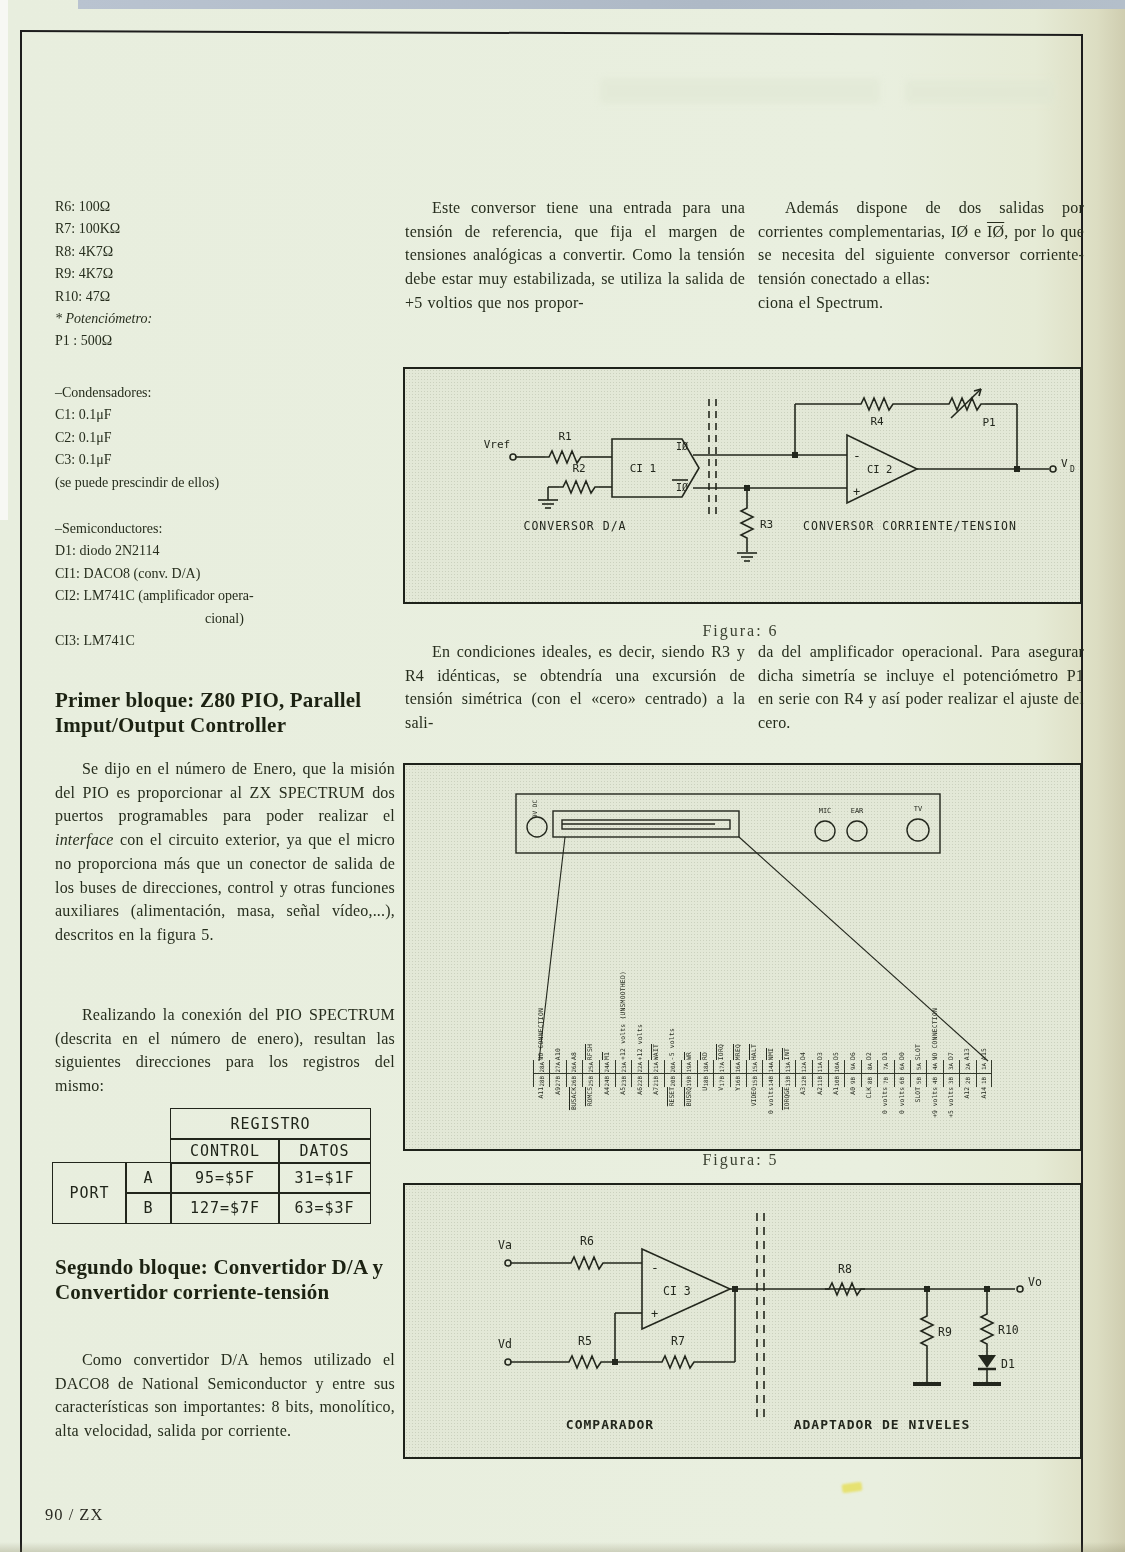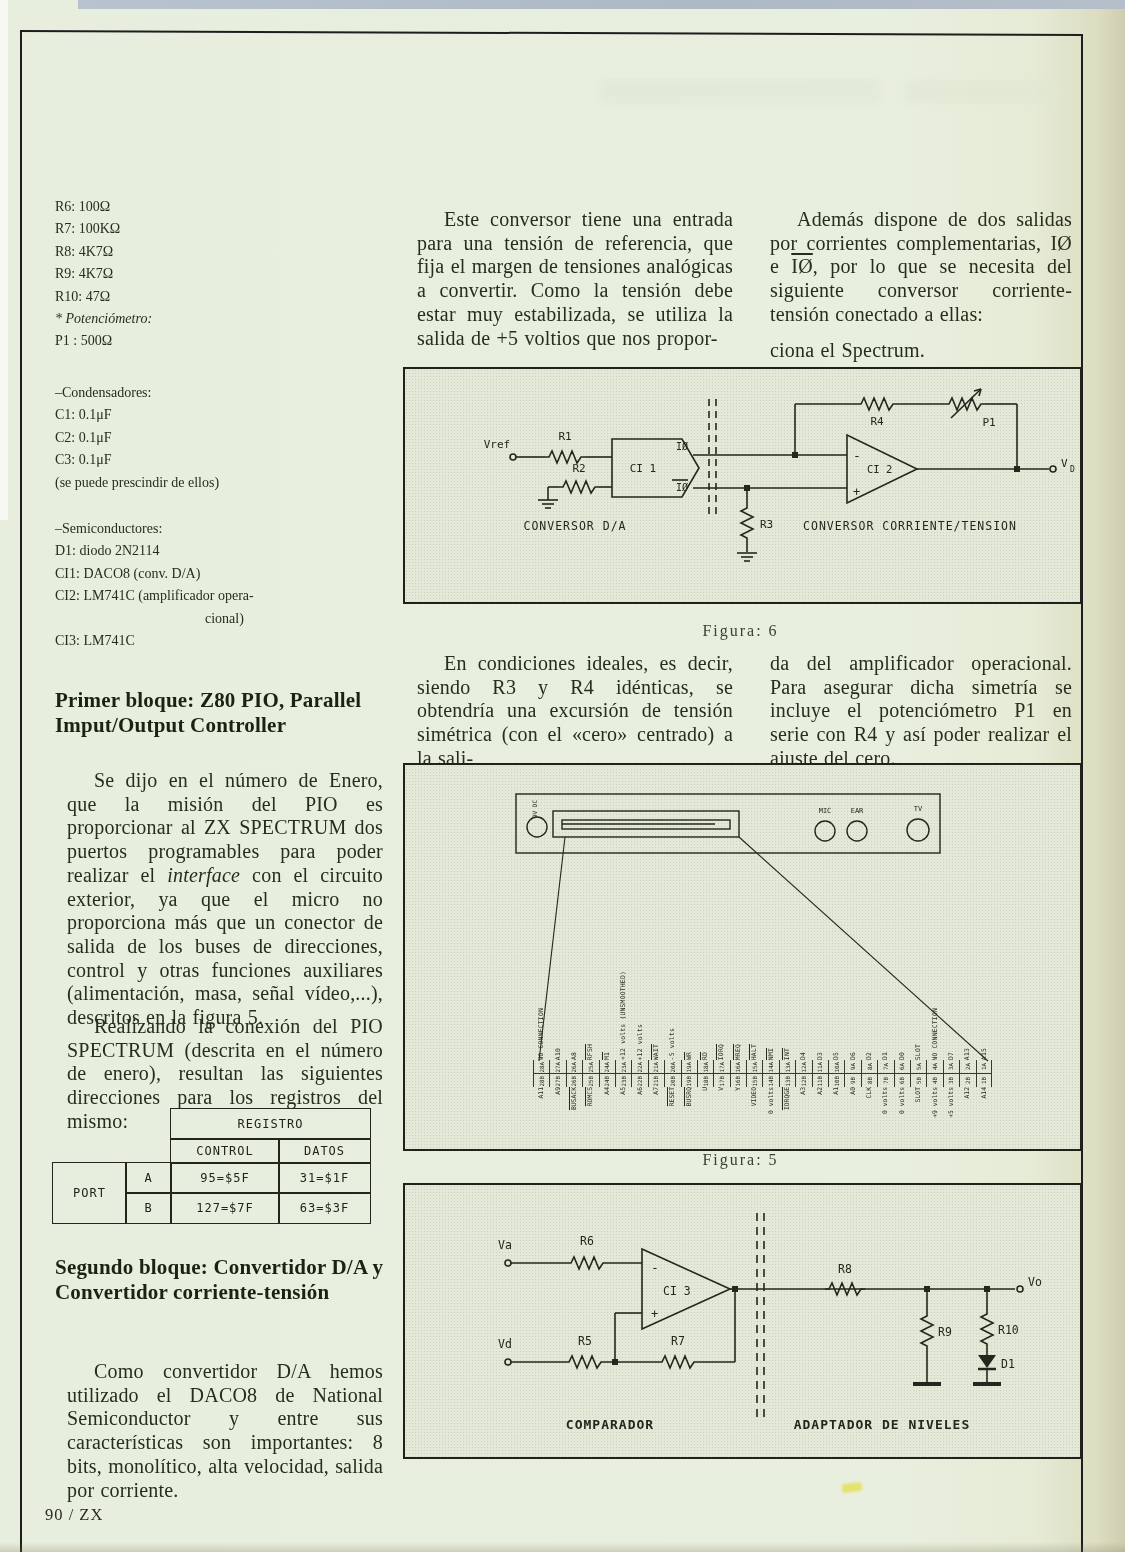--- a/index.html
+++ b/index.html
@@ -14,29 +14,29 @@
   .whitesliver{position:absolute;left:0;top:0;width:8px;height:520px;background:#f7f8f4;}
   .frame-top{position:absolute;left:20px;top:30px;width:1063px;height:0;border-top:2.5px solid #1d1d1d;transform:rotate(0.22deg);transform-origin:left top;}
   .frame-left{position:absolute;left:20px;top:30px;width:0;height:1522px;border-left:2.5px solid #1d1d1d;}
   .frame-right{position:absolute;left:1081px;top:34px;width:0;height:1518px;border-left:2.5px solid #1d1d1d;}
   .ghost{position:absolute;filter:blur(3px);opacity:.5;background:#dfe6d2;border-radius:3px;}
 
   
   .abs{position:absolute;}
   .list-line{font-size:14px;line-height:22.4px;white-space:nowrap;font-family:Liberation Serif, serif;}
   .ital{font-style:italic;}
-  .para{font-size:20px;line-height:23.7px;text-align:justify;word-spacing:1px;letter-spacing:.2px;margin:12px;}
+  .para{font-size:16px;line-height:23.7px;text-align:justify;word-spacing:1px;letter-spacing:.2px;margin:0;}
   .para.ind{text-indent:27px;}
   .h-bold{font-size:21px;line-height:25px;font-weight:bold;letter-spacing:.2px;color:#1c2212;}
   .ov{text-decoration:overline;}
   .footer{font-size:16.5px;letter-spacing:1px;color:#2a2a22;}
 
   
   .ptable{position:absolute;left:52px;top:1108px;width:319px;height:116px;
-          font-family:"DejaVu Sans Mono", monospace;font-size:12px;color:#20251a;}
+          font-family:"DejaVu Sans Mono", monospace;font-size:15px;color:#20251a;}
   .ptable .cell{position:absolute;border:1.6px solid #22261c;display:flex;align-items:center;justify-content:center;letter-spacing:1px;}
 
   
   .figbox{position:absolute;border:2.4px solid #1e221a;
           background-color:#e3e8d7;
           background-image:radial-gradient(rgba(140,150,125,.28) .6px, rgba(0,0,0,0) .7px);
           background-size:3px 3px;}
   .figcaption{position:absolute;text-align:center;font-size:16px;letter-spacing:2px;color:#3a4030;}
   .figsvg{position:absolute;inset:0;width:100%;height:100%;}
   .figsvg text{font-family:"DejaVu Sans Mono", monospace;fill:#23271d;}

